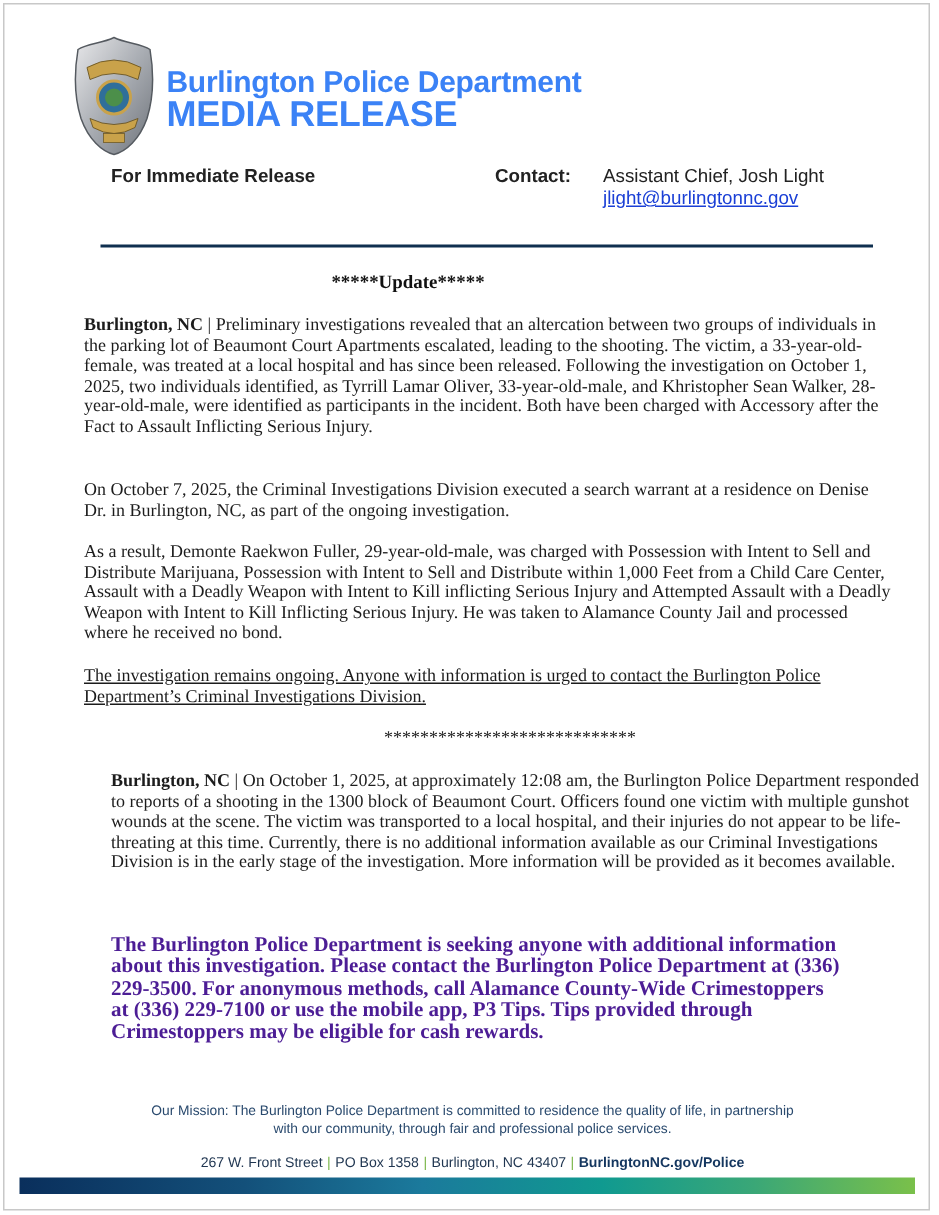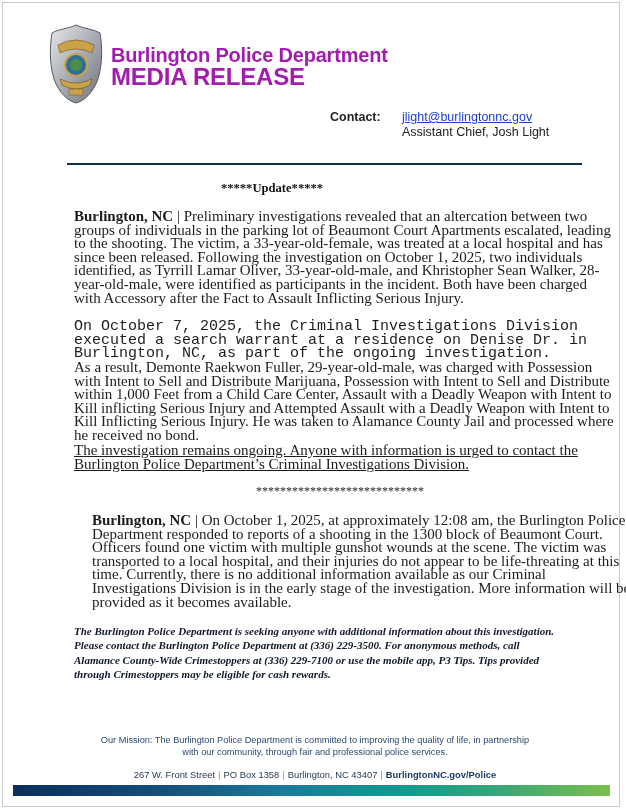--- a/index.html
+++ b/index.html
@@ -1,33 +1,33 @@
 <!DOCTYPE html>
 <html><head>
 <meta charset="utf-8">
 <style>
   html, body { margin: 0; padding: 0; background: #ffffff; }
   body { width: 626px; height: 810px; position: relative; overflow: hidden; font-family: "Liberation Sans", sans-serif; }
   .frame { position: absolute; left: 2px; top: 2px; width: 618px; height: 805px; border: 1px solid #c8c8c8; box-sizing: border-box; background: #fff; }
   .badge { position: absolute; left: 48px; top: 23px; width: 56px; height: 82px; }
-  .title { position: absolute; left: 111px; top: 44px; color: #a21caf; font-weight: bold; font-size: 20px; line-height: 22px; letter-spacing: -0.2px; }
+  .title { position: absolute; left: 111px; top: 44px; color: #3b82f6; font-weight: bold; font-size: 20px; line-height: 22px; letter-spacing: -0.2px; }
   .title .l2 { display: block; font-size: 24px; }
   .meta { position: absolute; top: 110px; font-size: 12.5px; line-height: 15px; color: #222; }
   .meta.left { left: 74px; }
   .meta.left b { font-weight: bold; }
   .meta.contact-label { left: 330px; font-weight: bold; }
   .meta.contact { left: 402px; }
   .meta a { color: #1a3fd6; text-decoration: underline; }
   .divider { position: absolute; left: 67px; top: 163px; width: 515px; height: 2px; background: #0f2f4f; }
-  .doc { position: absolute; left: 74px; width: 540px; font-family: "Liberation Serif", serif; font-size: 15px; line-height: 13.6px; color: #1c1c1c; }
+  .doc { position: absolute; left: 56px; width: 540px; font-family: "Liberation Serif", serif; font-size: 12px; line-height: 13.6px; color: #1c1c1c; }
   .update-h { position: absolute; left: 0; width: 544px; top: 181px; text-align: center; font-family: "Liberation Serif", serif; font-weight: bold; font-size: 12.6px; color: #111; }
   .doc p { margin: 0; }
   .doc b { font-weight: bold; }
   .stars { position: absolute; left: 0; width: 680px; top: 484px; text-align: center; font-family: "Liberation Serif", serif; font-size: 12px; color: #222; letter-spacing: 0px; }
-  .appeal { position: absolute; left: 74px; top: 624px; width: 490px; font-family: "Liberation Serif", serif; font-weight: bold; font-size: 11px; line-height: 14.4px; color: #0f172a; font-style: italic; }
+  .appeal { position: absolute; left: 74px; top: 624px; width: 490px; font-family: "Liberation Serif", serif; font-weight: bold; font-size: 14px; line-height: 14.4px; color: #4c1d95; }
   .mission { position: absolute; left: 100px; top: 734px; width: 430px; text-align: center; font-size: 9.2px; line-height: 12px; color: #2a4a6e; }
   .addr { position: absolute; left: 100px; top: 769px; width: 430px; text-align: center; font-size: 9.4px; color: #1f3550; white-space: nowrap; }
   .addr .sep { color: #7ab648; margin: 0 3px; }
   .addr b { color: #14365f; }
   .grad { position: absolute; left: 13px; top: 785px; width: 597px; height: 11px;
           background: linear-gradient(90deg, #0a2f5c 0%, #13507a 25%, #1b7a9c 45%, #109a90 65%, #3aa777 82%, #7ac04a 100%); }
 </style>
 </head>
 <body>
 
@@ -48,52 +48,53 @@
   <path d="M12 56 Q28 64 44 56 L42 62 Q28 70 14 62 Z" fill="#c9a24a" stroke="#6b5520" stroke-width="0.6"></path>
   <rect x="21" y="66" width="14" height="6" fill="#c9a24a" stroke="#6b5520" stroke-width="0.5"></rect>
 </svg>
 
 <div class="title">
   <span>Burlington Police Department</span>
   <span class="l2">MEDIA RELEASE</span>
 </div>
 
 <div class="meta left">
+  <div><b>For Immediate Release</b></div>
 </div>
 
 <div class="meta contact-label">Contact:</div>
 <div class="meta contact">
+  <div>Assistant Chief, Josh Light</div>
   <div><a href="#">jlight@burlingtonnc.gov</a></div>
-  <div>Assistant Chief, Josh Light</div>
 </div>
 
 <div class="divider"></div>
 
 <div class="update-h">*****Update*****</div>
 
 <div class="doc" style="top:210px;">
   <p><b>Burlington, NC</b><span> | Preliminary investigations revealed that an altercation between two groups of individuals in the parking lot of Beaumont Court Apartments escalated, leading to the shooting. The victim, a 33-year-old-female, was treated at a local hospital and has since been released. Following the investigation on October 1, 2025, two individuals identified, as Tyrrill Lamar Oliver, 33-year-old-male, and Khristopher Sean Walker, 28-year-old-male, were identified as participants in the incident. Both have been charged with Accessory after the Fact to Assault Inflicting Serious Injury.</span></p>
 </div>
-<div class="doc" style="top:320px;font-family:Liberation Mono, monospace;">
+<div class="doc" style="top:320px;">
   <p>On October 7, 2025, the Criminal Investigations Division executed a search warrant at a residence on Denise Dr. in Burlington, NC, as part of the ongoing investigation.</p>
 </div>
 <div class="doc" style="top:361px;">
   <p>As a result, Demonte Raekwon Fuller, 29-year-old-male, was charged with Possession with Intent to Sell and Distribute Marijuana, Possession with Intent to Sell and Distribute within 1,000 Feet from a Child Care Center, Assault with a Deadly Weapon with Intent to Kill inflicting Serious Injury and Attempted Assault with a Deadly Weapon with Intent to Kill Inflicting Serious Injury. He was taken to Alamance County Jail and processed where he received no bond.</p>
 </div>
 <div class="doc" style="top:444px;text-decoration:underline;">
   <p>The investigation remains ongoing. Anyone with information is urged to contact the Burlington Police Department’s Criminal Investigations Division.</p>
 </div>
 
 <div class="stars">****************************</div>
 
 <div class="doc" style="top:514px;margin-left:18px;">
   <p><b>Burlington, NC</b><span> | On October 1, 2025, at approximately 12:08 am, the Burlington Police Department responded to reports of a shooting in the 1300 block of Beaumont Court.  Officers found one victim with multiple gunshot wounds at the scene.  The victim was transported to a local hospital, and their injuries do not appear to be life-threating at this time.  Currently, there is no additional information available as our Criminal Investigations Division is in the early stage of the investigation. More information will be provided as it becomes available.</span></p>
 </div>
 
 <div class="appeal">The Burlington Police Department is seeking anyone with additional information about this investigation. Please contact the Burlington Police Department at (336) 229-3500. For anonymous methods, call Alamance County-Wide Crimestoppers at (336) 229-7100 or use the mobile app, P3 Tips. Tips provided through Crimestoppers may be eligible for cash rewards.</div>
 
-<div class="mission">Our Mission:  The Burlington Police Department is committed to improving the quality of life, in partnership with our community, through fair and professional police services.</div>
+<div class="mission">Our Mission:  The Burlington Police Department is committed to residence the quality of life, in partnership with our community, through fair and professional police services.</div>
 
 <div class="addr">
   <span>267 W. Front Street</span><span class="sep">|</span><span>PO Box 1358</span><span class="sep">|</span><span>Burlington, NC  43407</span><span class="sep">|</span><b>BurlingtonNC.gov/Police</b>
 </div>
 
 <div class="grad"></div>
 
 </body></html>

